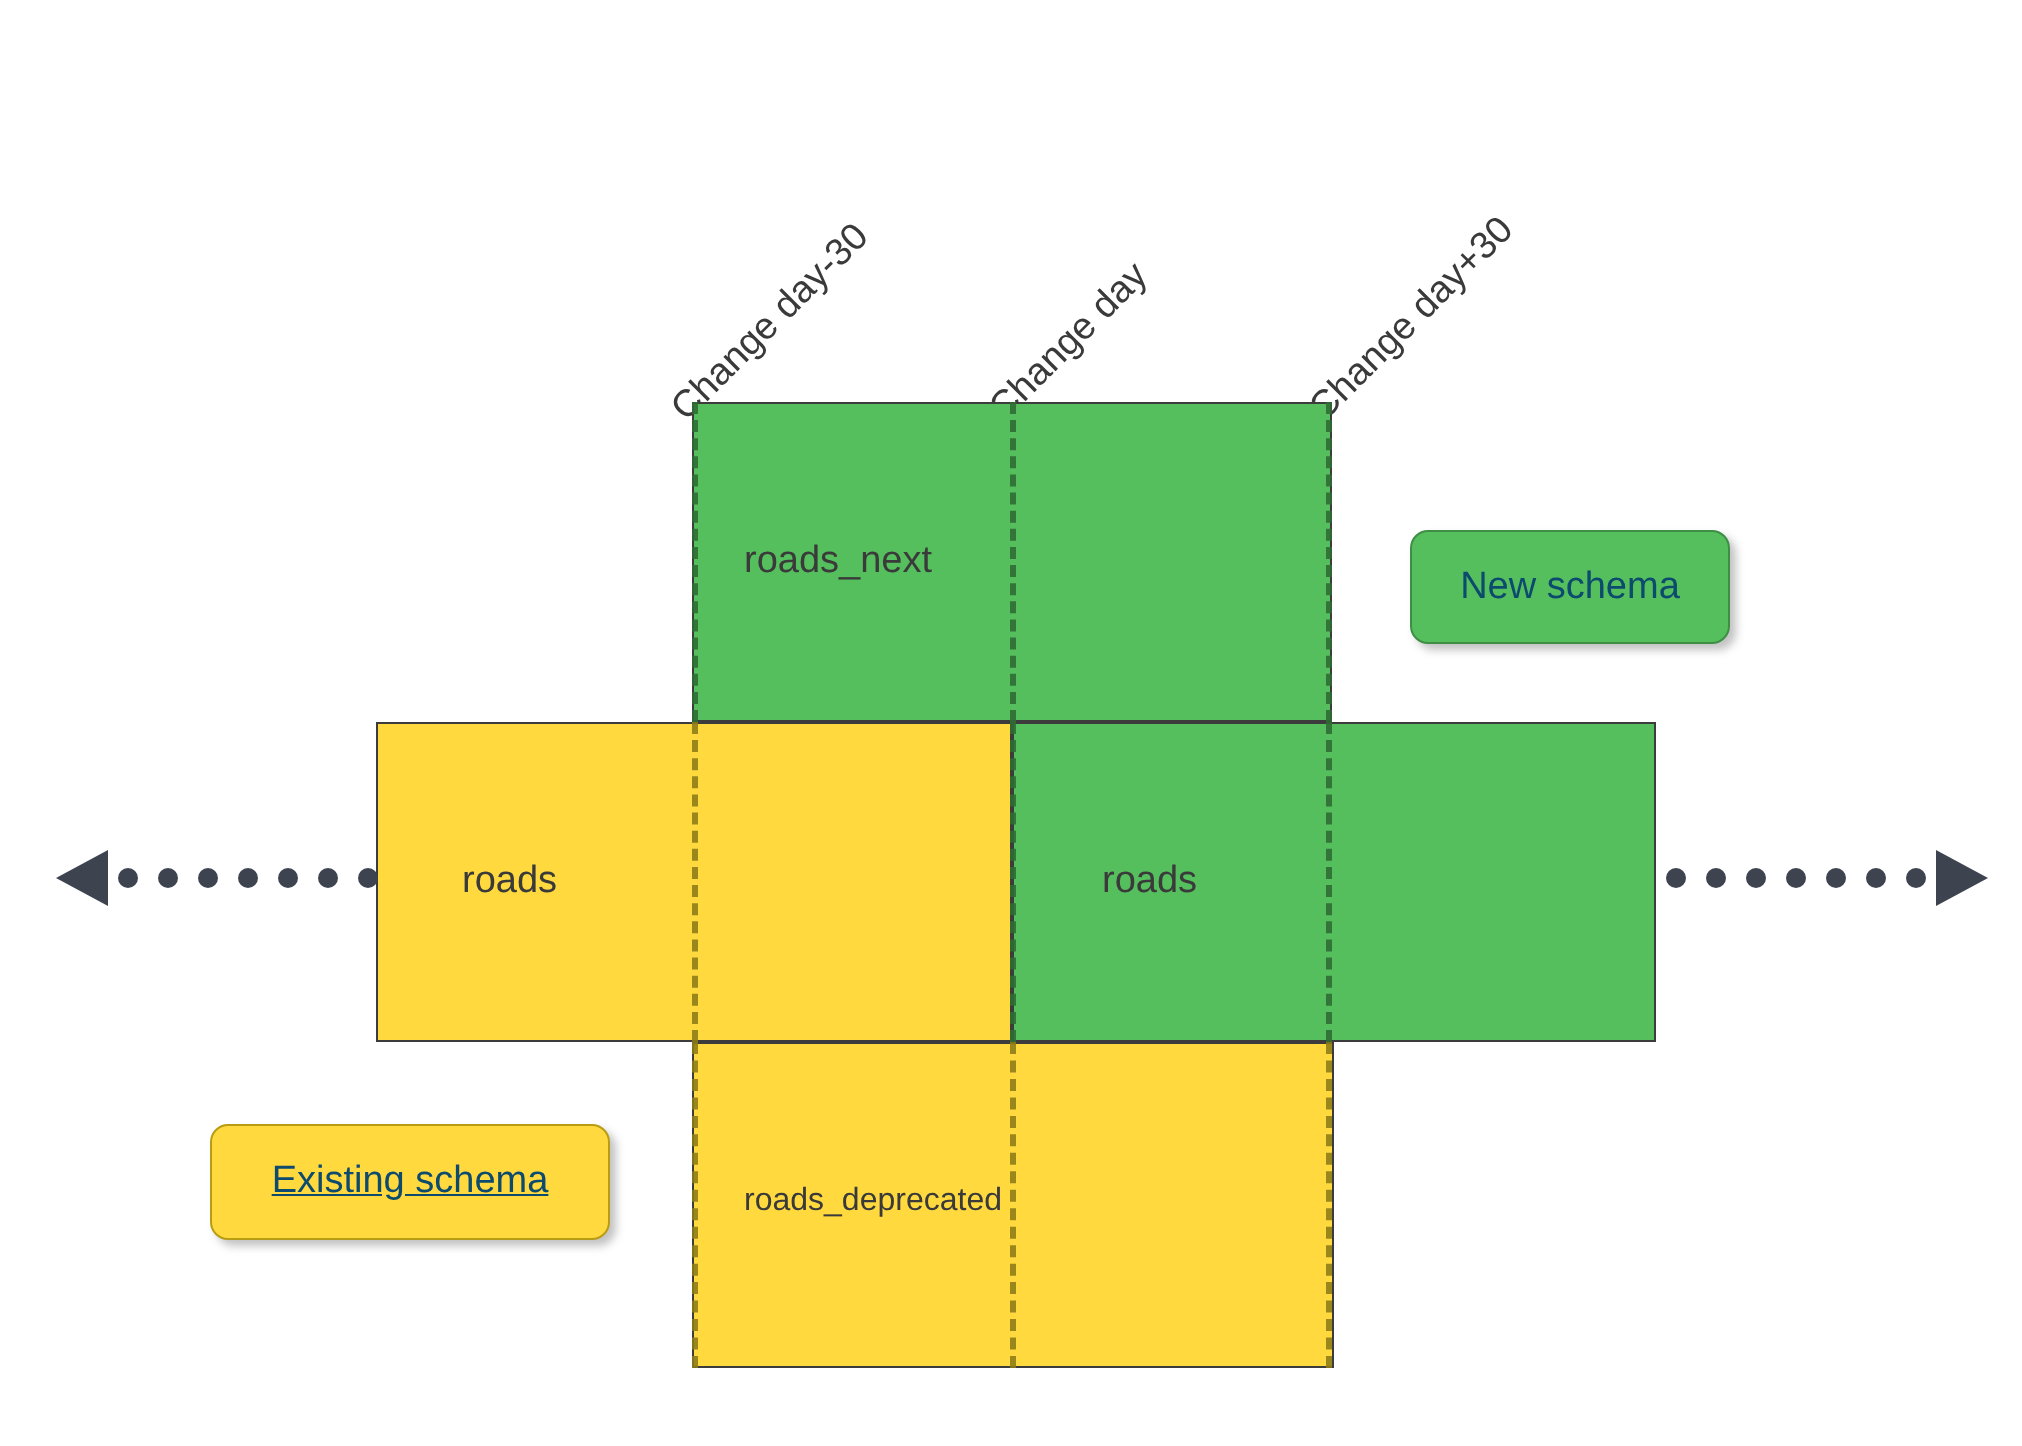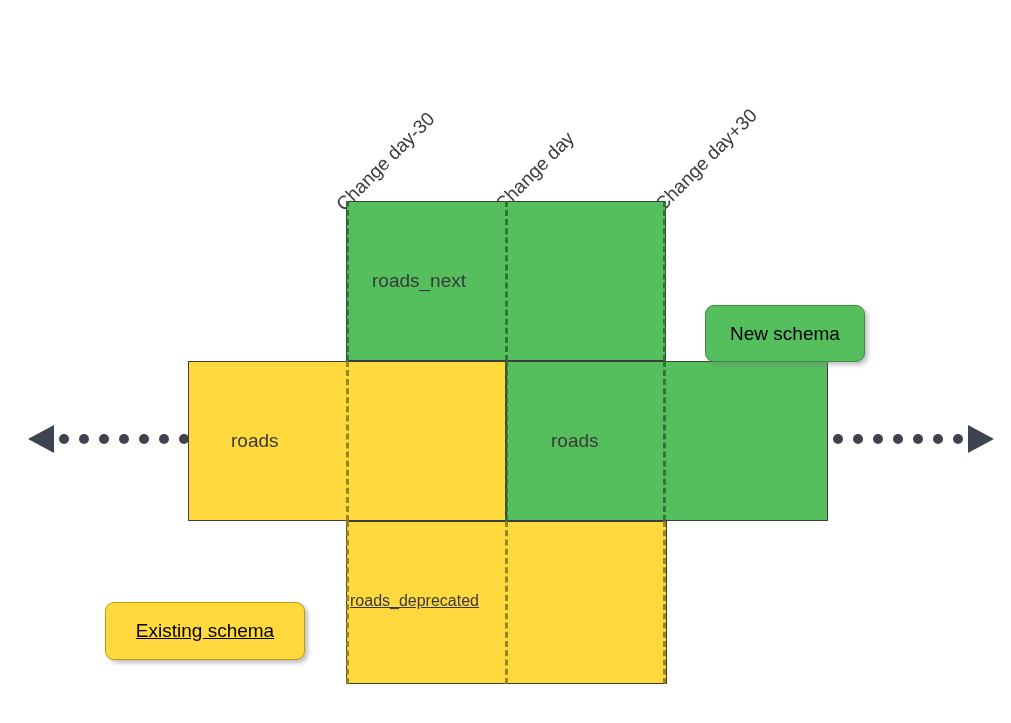--- a/index.html
+++ b/index.html
@@ -86,24 +86,23 @@
   .arrow-head.right { border-left: 26px solid #3d4450; }
 
   
   .legend {
     position: absolute;
     box-sizing: border-box;
     border-radius: 9px;
     display: flex;
     align-items: center;
     justify-content: center;
-    color: #000000;
+    color: #0c4a6e;
     font-size: 19px;
     box-shadow: 3px 3px 4px rgba(120,120,120,.45);
-    margin-top: 40px;
   }
   .legend.green  { background: #55bf5d; border: 1px solid #3e8e46; }
   .legend.yellow { background: #ffd93d; border: 1px solid #b89d14; }
 </style>
 </head>
 <body>
 
 <div id="canvas">
 
   <div class="day-caption" style="left:346px; top:195px;">Change day-30</div>
@@ -131,21 +130,21 @@
   <div class="vline on-green" style="left:663px; top:201px; height:160px;"></div>
   <div class="vline on-green" style="left:663px; top:361px; height:160px;"></div>
   <div class="vline on-yellow" style="left:663px; top:521px; height:163px;"></div>
 
   <div class="box-label" style="left:372px; top:271px;">roads_next</div>
 
   <div class="box-label" style="left:231px; top:431px;">roads</div>
 
   <div class="box-label" style="left:551px; top:431px;">roads</div>
 
-  <div class="box-label small" style="left:350px; top:593px;text-decoration:underline;">roads_deprecated</div>
+  <div class="box-label small" style="left:372px; top:593px;">roads_deprecated</div>
 
   <div class="arrow-row" style="left:28px; top:431px;">
     <span class="arrow-head left"></span>
     <span class="dot"></span>
     <span class="dot"></span>
     <span class="dot"></span>
     <span class="dot"></span>
     <span class="dot"></span>
     <span class="dot"></span>
     <span class="dot"></span>

